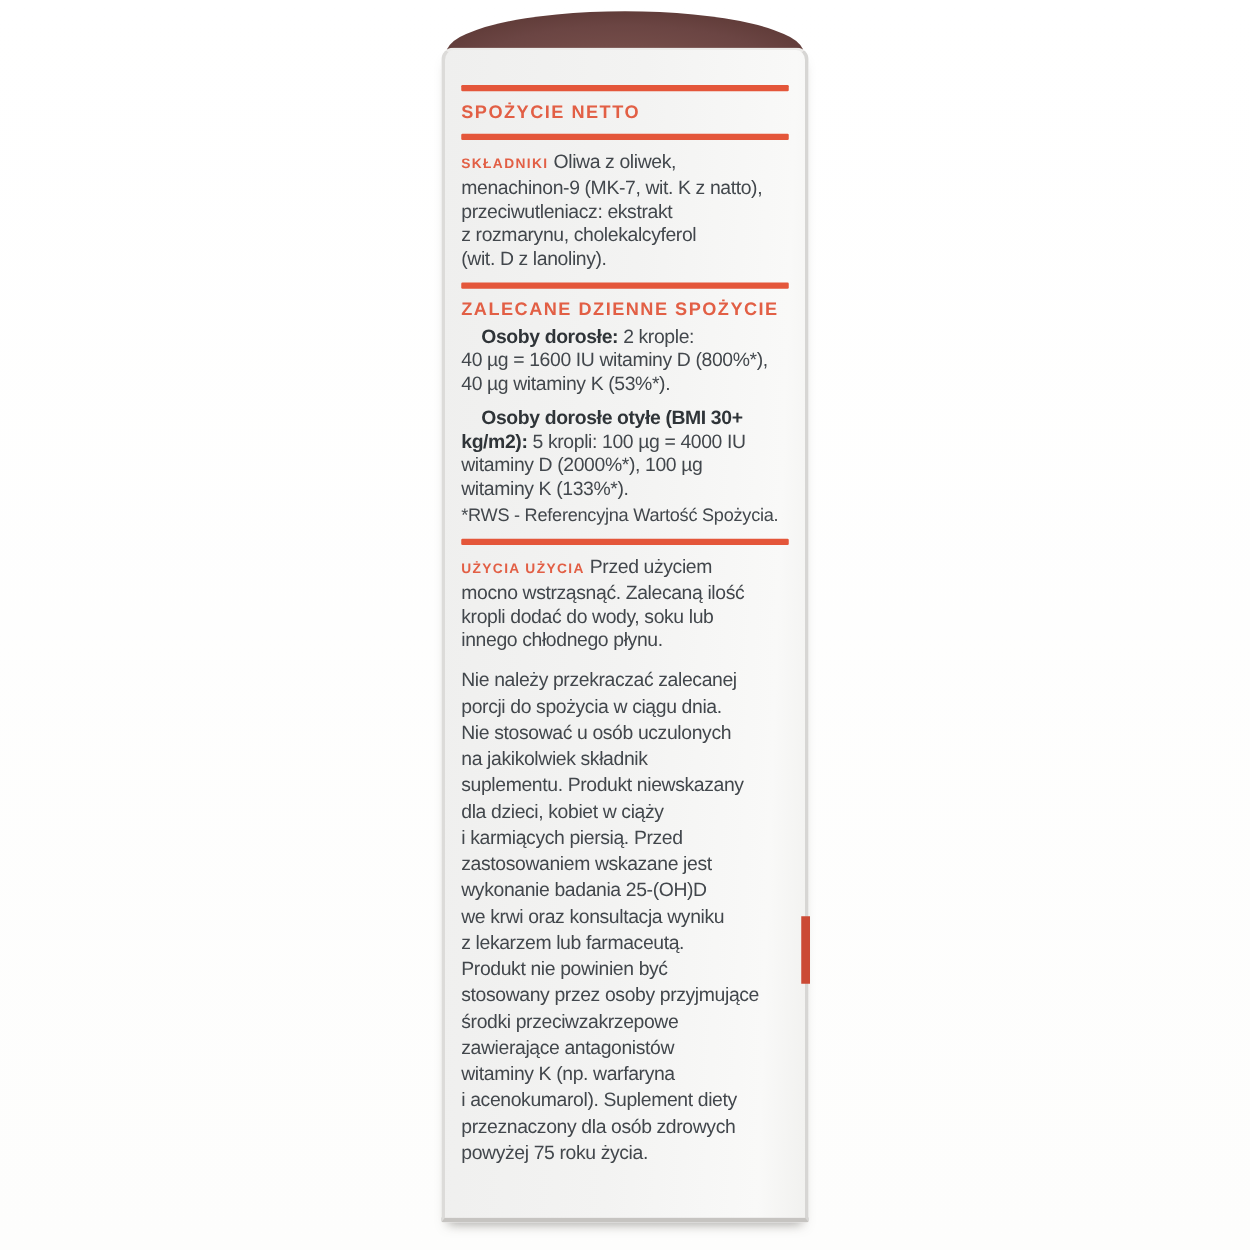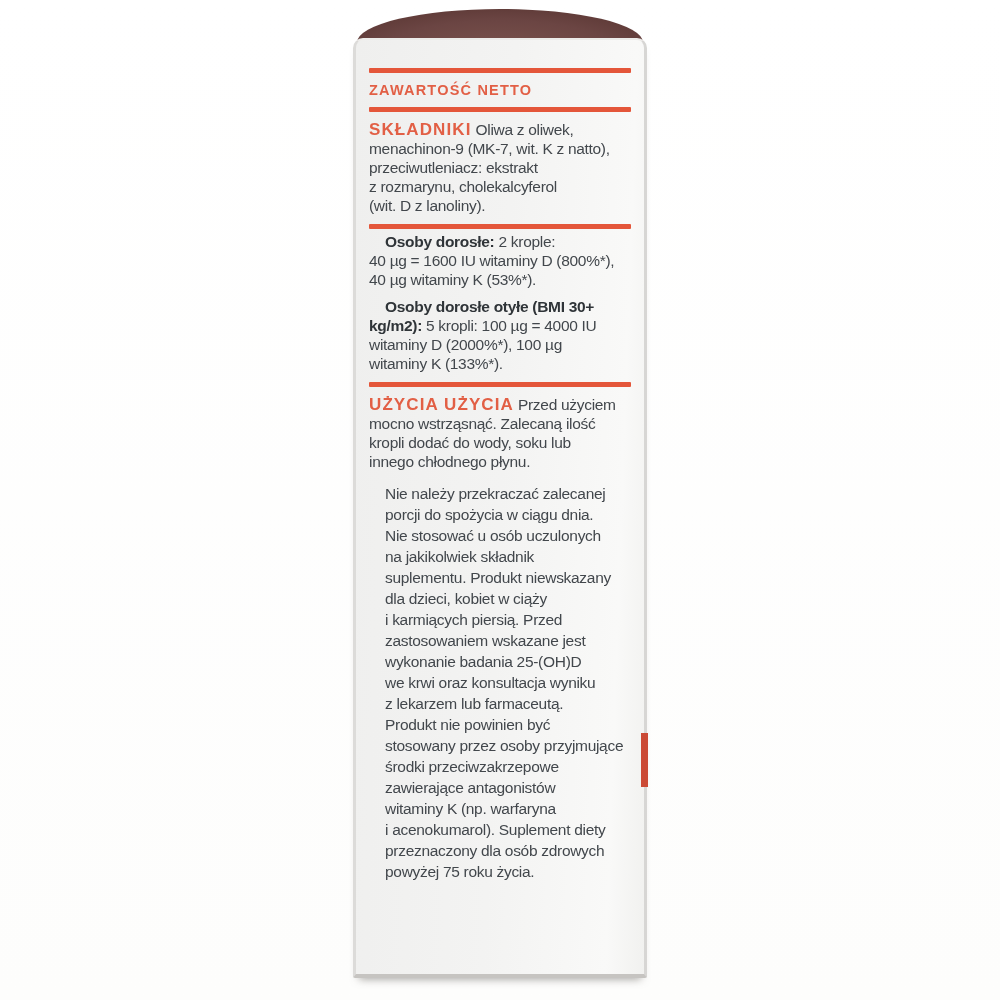--- a/index.html
+++ b/index.html
@@ -27,56 +27,58 @@
     border-radius:10px 10px 2px 2px;
     box-shadow:0 7px 9px -6px rgba(90,85,80,.55);
   }
   .content{position:absolute;left:13px;top:0;width:262px;padding-top:28px;color:#42474c;}
   .rule{height:5px;background:#e4563a;border-radius:1px;}
   .hdr{
     margin:8px 0 0;font-size:14.5px;font-weight:bold;letter-spacing:1.2px;
     color:#e25f45;line-height:18px;
   }
   .body{margin:0;font-size:15.5px;line-height:19px;letter-spacing:-0.3px;white-space:pre;}
-  .warnings{line-height:21px;margin-left:16px;}
-  .inline-hdr{font-weight:bold;color:#e25f45;letter-spacing:1.1px;font-size:17px;}
+  .warnings{line-height:21px;}
+  .inline-hdr{font-weight:bold;color:#e25f45;letter-spacing:1.1px;font-size:11px;}
   .lead{font-weight:bold;color:#2f3438;margin-left:16px;}
   .footnote{margin:4px 0 0;font-size:14.5px;line-height:17px;letter-spacing:-0.2px;white-space:pre;color:#42474c;}
   .mt3{margin-top:3px}.mt8{margin-top:8px}.mt9{margin-top:9px}.mt12{margin-top:12px}
   
   .side-stripe{position:absolute;left:641px;top:733px;width:7px;height:54px;background:#cb4a35;}
 </style>
 </head>
 <body>
 
 <div class="scene">
 
   <div class="top-flap"></div>
 
   <div class="box">
     <div class="content">
 
       <div class="rule"></div>
-      <h2 class="hdr">ZAWARTOŚĆ NETTO</h2>
+      <h2 class="hdr">SPOŻYCIE NETTO</h2>
 
       <div class="rule mt8"></div>
       <p class="body mt8"><span class="inline-hdr">SKŁADNIKI</span><span> Oliwa z oliwek,
 menachinon-9 (MK-7, wit. K z natto),
 przeciwutleniacz: ekstrakt
 z rozmarynu, cholekalcyferol
 (wit. D z lanoliny).</span></p>
 
       <div class="rule mt9"></div>
+      <h2 class="hdr mt8">ZALECANE DZIENNE SPOŻYCIE</h2>
       <p class="body mt3"><span class="lead">Osoby dorosłe:</span><span> 2 krople:
 40 µg = 1600 IU witaminy D (800%*),
 40 µg witaminy K (53%*).</span></p>
       <p class="body mt8"><span class="lead">Osoby dorosłe otyłe (BMI 30+
 kg/m2):</span><span> 5 kropli: 100 µg = 4000 IU
 witaminy D (2000%*), 100 µg
 witaminy K (133%*).</span></p>
+      <p class="footnote">*RWS - Referencyjna Wartość Spożycia.</p>
 
       <div class="rule mt9"></div>
       <p class="body mt8"><span class="inline-hdr">UŻYCIA UŻYCIA</span><span> Przed użyciem
 mocno wstrząsnąć. Zalecaną ilość
 kropli dodać do wody, soku lub
 innego chłodnego płynu.</span></p>
 
       <p class="body warnings mt12">Nie należy przekraczać zalecanej
 porcji do spożycia w ciągu dnia.
 Nie stosować u osób uczulonych

